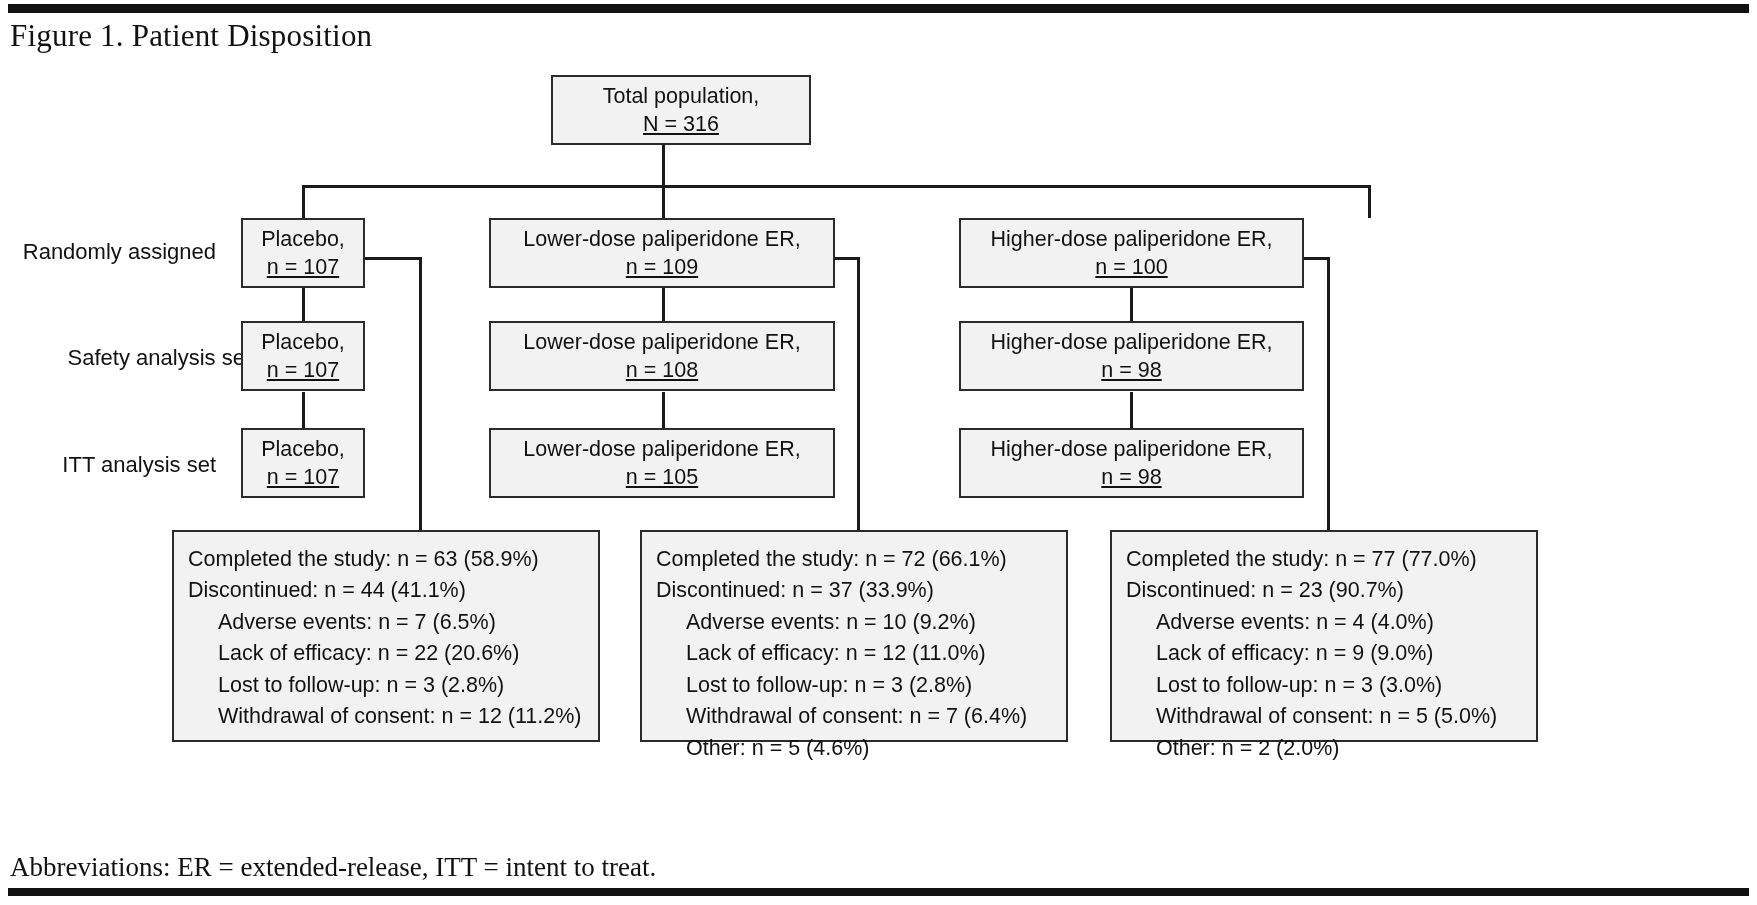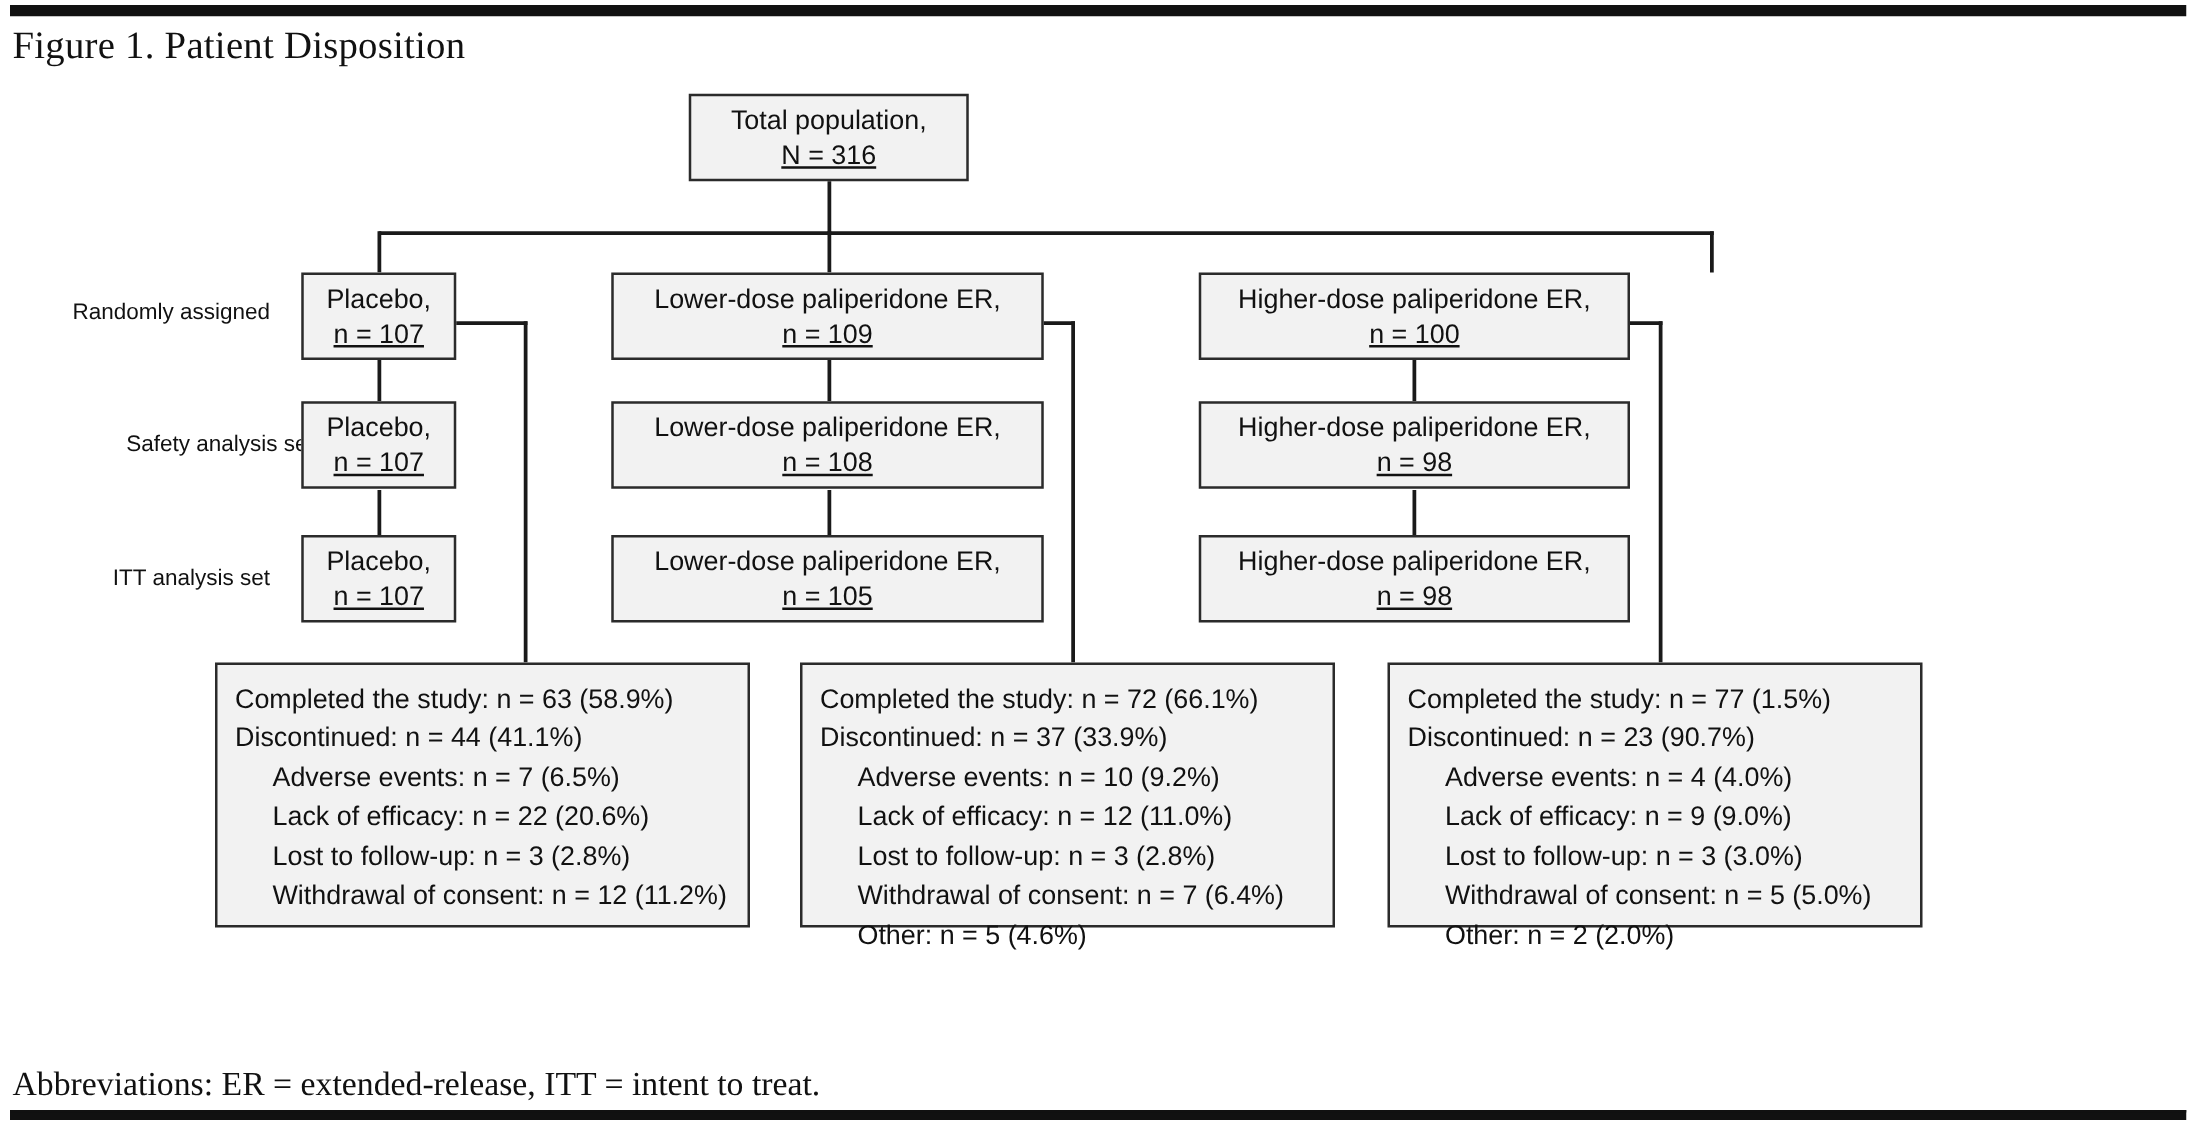--- a/index.html
+++ b/index.html
@@ -13,21 +13,21 @@
                border-top:2px solid #111;}
   .fig-title{
     position:absolute;left:10px;top:18px;
     font-family:"Liberation Serif", serif;font-size:31px;letter-spacing:.2px;color:#111;
   }
   .abbrev{
     position:absolute;left:10px;top:852px;
     font-family:"Liberation Serif", serif;font-size:27px;color:#111;white-space:nowrap;
   }
   .stage-label{
-    position:absolute;text-align:right;font-size:18px;color:#111;white-space:nowrap;
+    position:absolute;text-align:right;font-size:22px;color:#111;white-space:nowrap;
   }
   .node{
     position:absolute;box-sizing:border-box;
     background:#f2f2f2;border:2.5px solid #2b2b2b;
     display:flex;flex-direction:column;align-items:center;justify-content:center;
     font-size:21.5px;line-height:1.32;color:#111;text-align:center;
   }
   .node .l2{white-space:nowrap;text-decoration:underline;}
   .outcome{
     position:absolute;box-sizing:border-box;
@@ -70,21 +70,21 @@
 
 <div class="conn h" style="left:364px;top:257px;width:58px;"></div>
 <div class="conn v" style="left:419px;top:257px;height:273px;"></div>
 
 <div class="conn h" style="left:834px;top:257px;width:26px;"></div>
 <div class="conn v" style="left:857px;top:257px;height:273px;"></div>
 
 <div class="conn h" style="left:1303px;top:257px;width:27px;"></div>
 <div class="conn v" style="left:1327px;top:257px;height:273px;"></div>
 
-<div class="node" style="left:551px;top:75px;width:224px;height:70px;text-align:center;">
+<div class="node" style="left:551px;top:75px;width:260px;height:70px;text-align:center;">
   <div class="l1">Total population,</div>
   <div class="l2">N = 316</div>
 </div>
 
 <div class="node" style="left:241px;top:218px;width:124px;height:70px;">
   <div>Placebo,</div>
   <div class="l2">n = 107</div>
 </div>
 <div class="node" style="left:241px;top:321px;width:124px;height:70px;">
   <div>Placebo,</div>
@@ -134,21 +134,21 @@
   <div class="ln">Completed the study: n = 72 (66.1%)</div>
   <div class="ln">Discontinued: n = 37 (33.9%)</div>
   <div class="ln sub">Adverse events: n = 10 (9.2%)</div>
   <div class="ln sub">Lack of efficacy: n = 12 (11.0%)</div>
   <div class="ln sub">Lost to follow-up: n = 3 (2.8%)</div>
   <div class="ln sub">Withdrawal of consent: n = 7 (6.4%)</div>
   <div class="ln sub">Other: n = 5 (4.6%)</div>
 </div>
 
 <div class="outcome" style="left:1110px;top:530px;width:428px;height:212px;">
-  <div class="ln">Completed the study: n = 77 (1.5%)</div>
+  <div class="ln">Completed the study: n = 77 (77.0%)</div>
   <div class="ln">Discontinued: n = 23 (90.7%)</div>
   <div class="ln sub">Adverse events: n = 4 (4.0%)</div>
   <div class="ln sub">Lack of efficacy: n = 9 (9.0%)</div>
   <div class="ln sub">Lost to follow-up: n = 3 (3.0%)</div>
   <div class="ln sub">Withdrawal of consent: n = 5 (5.0%)</div>
   <div class="ln sub">Other: n = 2 (2.0%)</div>
 </div>
 
 <div class="abbrev">Abbreviations: ER = extended-release, ITT = intent to treat.</div>
 

